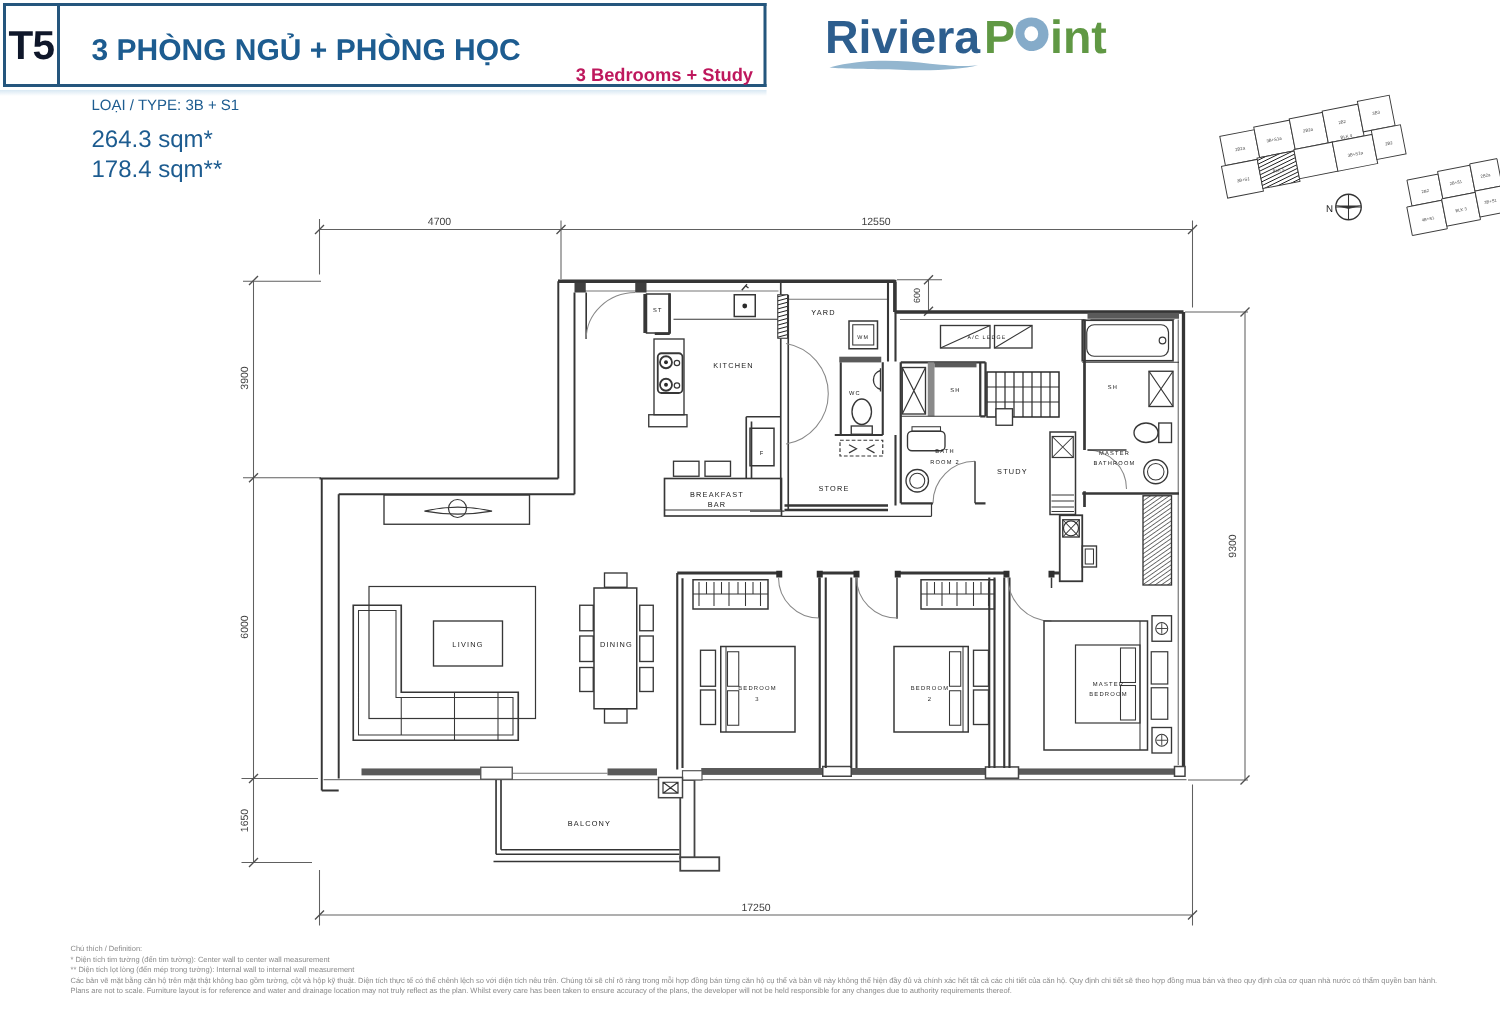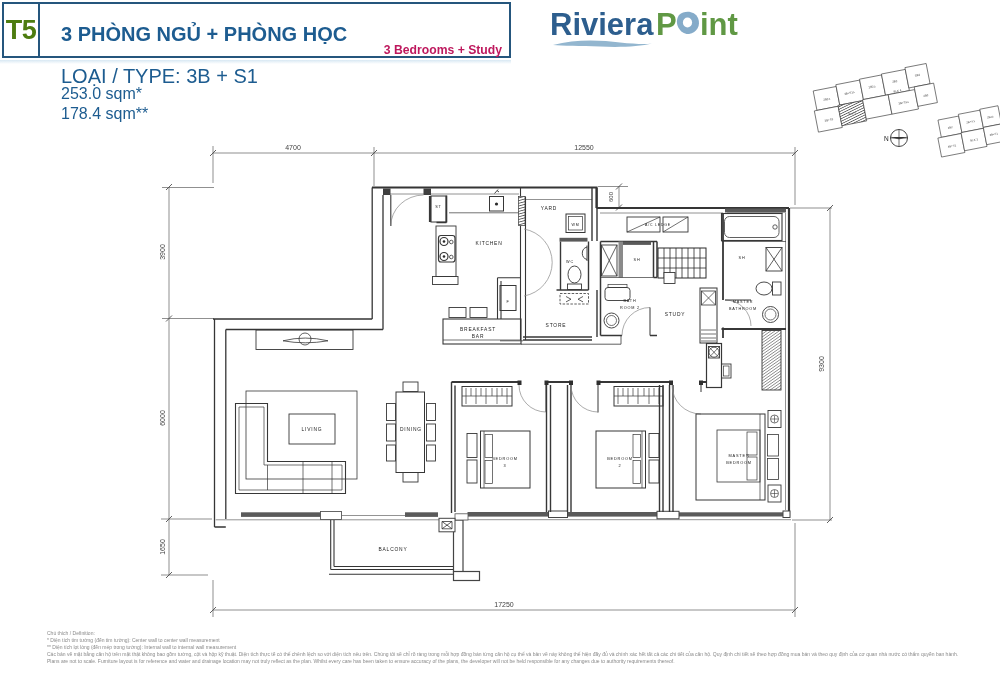--- a/index.html
+++ b/index.html
@@ -4,28 +4,28 @@
 <style>
   html,body{margin:0;padding:0;}
   body{width:1000px;height:690px;background:#fff;font-family:"Liberation Sans",sans-serif;position:relative;overflow:hidden;}
   .abs{position:absolute;}
   .blue{color:#1d5c90;}
 </style>
 </head>
 <body>
 
 <div class="abs" style="left:2px;top:2px;width:38px;height:56px;border:2px solid #25567d;box-sizing:border-box;display:flex;align-items:center;justify-content:center;">
-  <span style="font-size:27px;font-weight:bold;color:#4d7c0f;letter-spacing:-0.5px;">T5</span>
+  <span style="font-size:27px;font-weight:bold;color:#0f172a;letter-spacing:-0.5px;">T5</span>
 </div>
 <div class="abs" style="left:40px;top:2px;width:471px;height:56px;border:2px solid #25567d;border-left:none;box-sizing:border-box;padding-left:24px;">
   <div class="abs" style="left:21px;top:19px;font-size:20px;font-weight:bold;color:#1d5c90;">3 PHÒNG NGỦ + PHÒNG HỌC</div>
   <div class="abs" style="right:7px;top:38.5px;font-size:12.2px;font-weight:bold;color:#be185d;">3 Bedrooms + Study</div>
 </div>
-<div class="abs blue" style="left:61px;top:65px;font-size:20px;">LOẠI / TYPE: 3B + S1</div>
-<div class="abs blue" style="left:61px;top:85px;font-size:16px;">253.0 sqm*</div>
+<div class="abs blue" style="left:61px;top:65px;font-size:10px;">LOẠI / TYPE: 3B + S1</div>
+<div class="abs blue" style="left:61px;top:85px;font-size:16px;">264.3 sqm*</div>
 <div class="abs blue" style="left:61px;top:105px;font-size:16px;">178.4 sqm**</div>
 
 <div class="abs" style="left:0px;top:60px;width:511px;height:4px;background:linear-gradient(#d8e8f3,#ffffff);"></div>
 
 <svg class="abs" style="left:540px;top:0px;" width="220" height="60" viewBox="0 0 220 60">
   <text x="10" y="35" font-family="Liberation Sans,sans-serif" font-size="31" font-weight="bold" fill="#2d5e8e">Riviera</text>
   <text x="116" y="35" font-family="Liberation Sans,sans-serif" font-size="31" font-weight="bold" fill="#609844">P</text>
   <path d="M139 15 C145 9.5 155 11 158 18 C161 25 157 33 149 34 C141 35 133 24 139 15 Z" fill="#85abc9"></path>
   <ellipse cx="147.5" cy="22.5" rx="4.6" ry="5" fill="#fff"></ellipse>
   <text x="160" y="35" font-family="Liberation Sans,sans-serif" font-size="31" font-weight="bold" fill="#609844">int</text>

